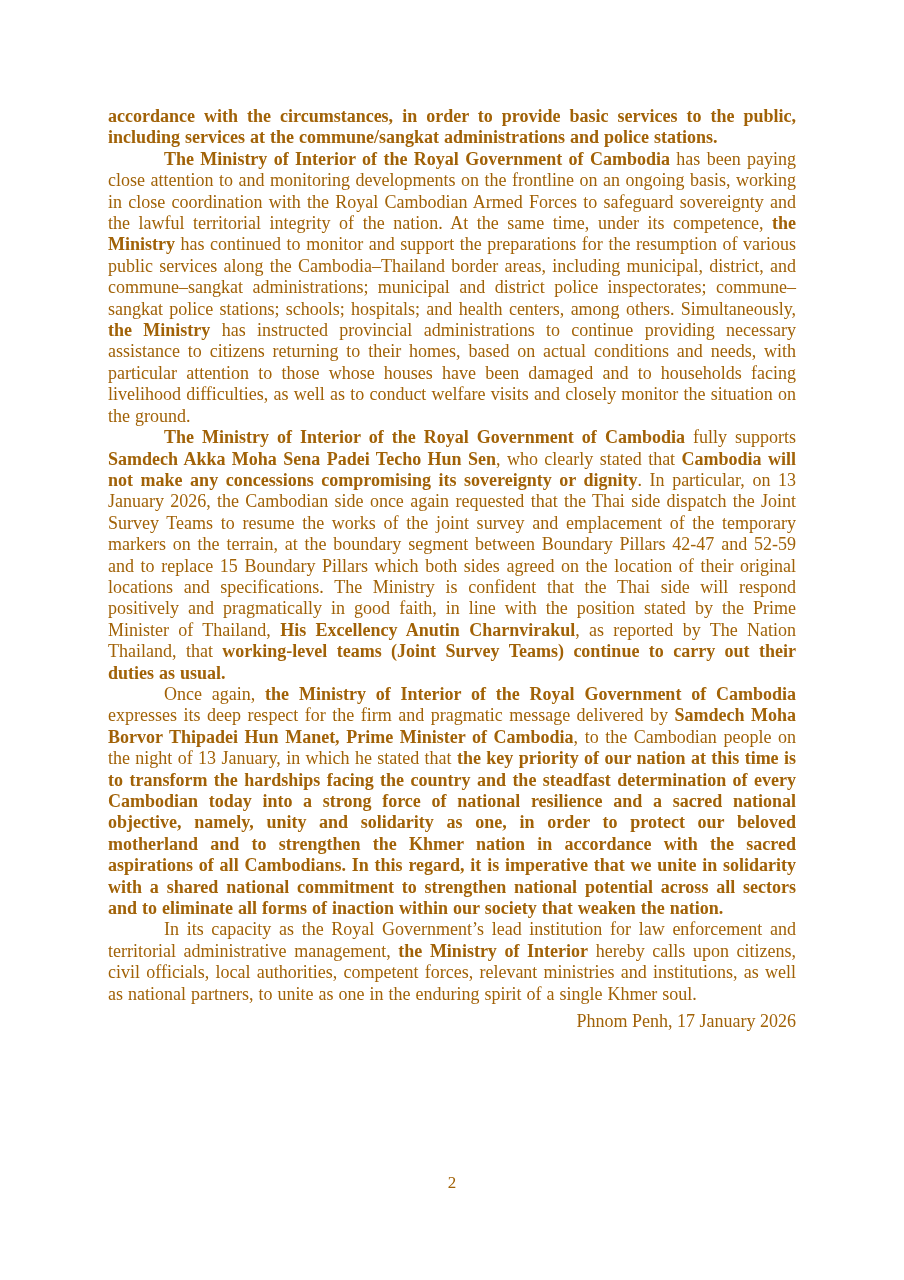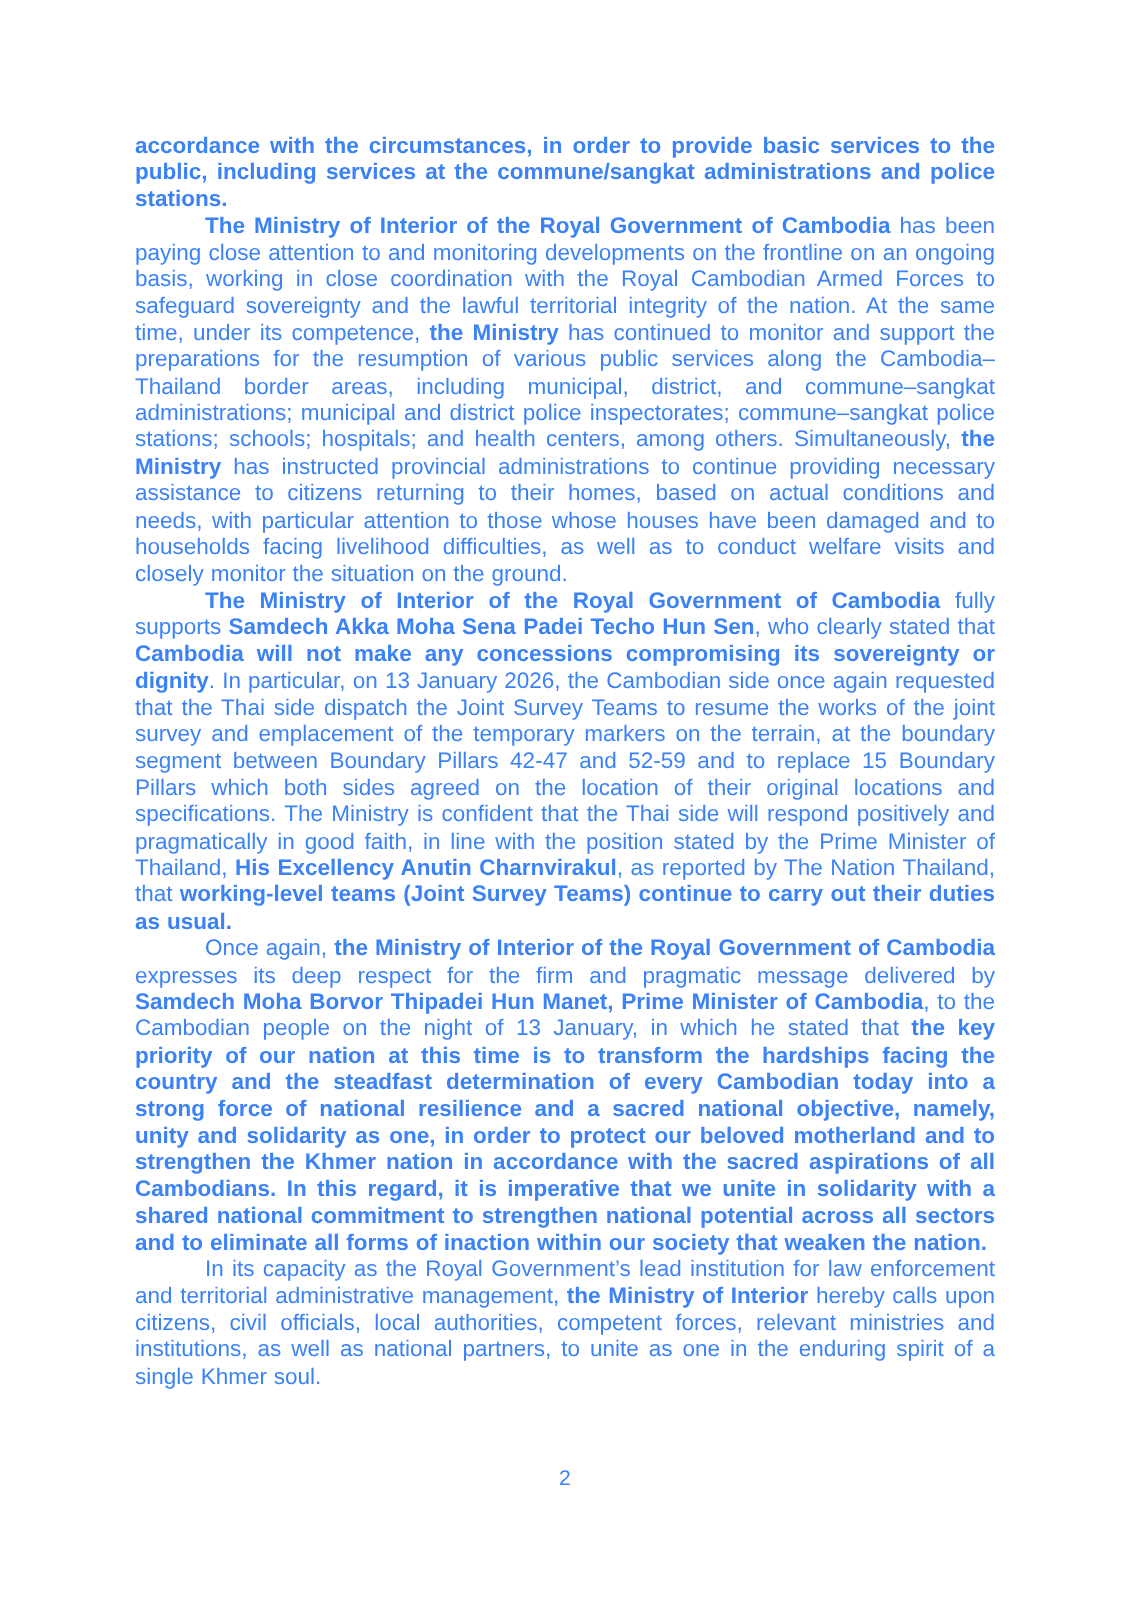--- a/index.html
+++ b/index.html
@@ -5,22 +5,22 @@
   html, body {
     margin: 0;
     padding: 0;
     background: #ffffff;
   }
   .page {
     position: relative;
     width: 904px;
     height: 1280px;
     background: #ffffff;
-    font-family: Liberation Sans, sans-serif;
-    color: #3b82f6;
+    font-family: Liberation Serif, serif;
+    color: #a16207;
     overflow: hidden;
   }
   .doc-body {
     position: absolute;
     left: 108px;
     top: 106px;
     width: 688px;
   }
   p.para {
     margin: 0;
@@ -59,14 +59,15 @@
 <body>
 
 <div class="page">
   <div class="doc-body" id="doc-body">
       <p class="para"><span class="bold">accordance with the circumstances, in order to provide basic services to the public, including services at the commune/sangkat administrations and police stations.</span></p>
       <p class="para indent"><span class="bold">The Ministry of Interior of the Royal Government of Cambodia</span><span> has been paying close attention to and monitoring developments on the frontline on an ongoing basis, working in close coordination with the Royal Cambodian Armed Forces to safeguard sovereignty and the lawful territorial integrity of the nation. At the same time, under its competence, </span><span class="bold">the Ministry</span><span> has continued to monitor and support the preparations for the resumption of various public services along the Cambodia–Thailand border areas, including municipal, district, and commune–sangkat administrations; municipal and district police inspectorates; commune–sangkat police stations; schools; hospitals; and health centers, among others. Simultaneously, </span><span class="bold">the Ministry</span><span> has instructed provincial administrations to continue providing necessary assistance to citizens returning to their homes, based on actual conditions and needs, with particular attention to those whose houses have been damaged and to households facing livelihood difficulties, as well as to conduct welfare visits and closely monitor the situation on the ground.</span></p>
       <p class="para indent"><span class="bold">The Ministry of Interior of the Royal Government of Cambodia</span><span> fully supports </span><span class="bold">Samdech Akka Moha Sena Padei Techo Hun Sen</span><span>, who clearly stated that </span><span class="bold">Cambodia will not make any concessions compromising its sovereignty or dignity</span><span>. In particular, on 13 January 2026, the Cambodian side once again requested that the Thai side dispatch the Joint Survey Teams to resume the works of the joint survey and emplacement of the temporary markers on the terrain, at the boundary segment between Boundary Pillars 42-47 and 52-59 and to replace 15 Boundary Pillars which both sides agreed on the location of their original locations and specifications. The Ministry is confident that the Thai side will respond positively and pragmatically in good faith, in line with the position stated by the Prime Minister of Thailand, </span><span class="bold">His Excellency Anutin Charnvirakul</span><span>, as reported by The Nation Thailand, that </span><span class="bold">working-level teams (Joint Survey Teams) continue to carry out their duties as usual.</span></p>
       <p class="para indent"><span>Once again, </span><span class="bold">the Ministry of Interior of the Royal Government of Cambodia</span><span> expresses its deep respect for the firm and pragmatic message delivered by </span><span class="bold">Samdech Moha Borvor Thipadei Hun Manet, Prime Minister of Cambodia</span><span>, to the Cambodian people on the night of 13 January, in which he stated that </span><span class="bold">the key priority of our nation at this time is to transform the hardships facing the country and the steadfast determination of every Cambodian today into a strong force of national resilience and a sacred national objective, namely, unity and solidarity as one, in order to protect our beloved motherland and to strengthen the Khmer nation in accordance with the sacred aspirations of all Cambodians. In this regard, it is imperative that we unite in solidarity with a shared national commitment to strengthen national potential across all sectors and to eliminate all forms of inaction within our society that weaken the nation.</span></p>
       <p class="para indent"><span>In its capacity as the Royal Government’s lead institution for law enforcement and territorial administrative management, </span><span class="bold">the Ministry of Interior</span><span> hereby calls upon citizens, civil officials, local authorities, competent forces, relevant ministries and institutions, as well as national partners, to unite as one in the enduring spirit of a single Khmer soul.</span></p>
     </div>
+  <div class="date-line">Phnom Penh, 17 January 2026</div>
   <div class="page-number">2</div>
 </div>
 
 </body></html>

